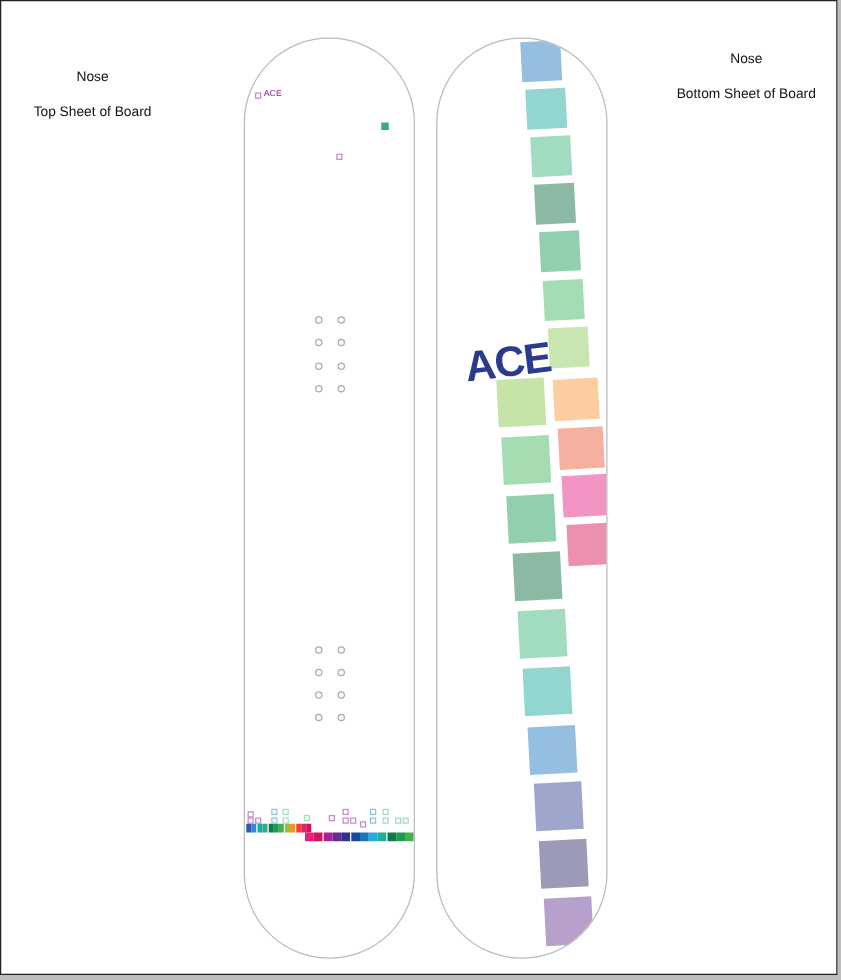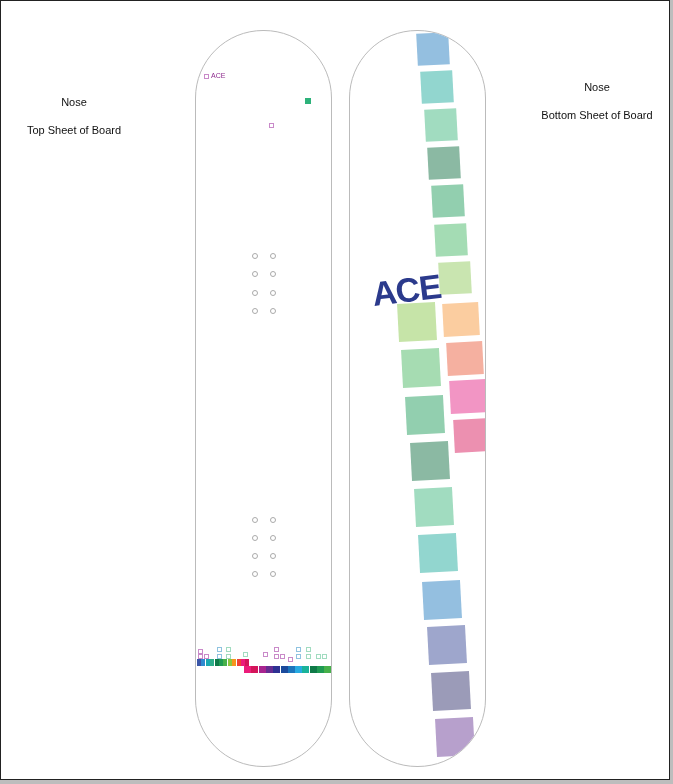--- a/index.html
+++ b/index.html
@@ -1,18 +1,18 @@
 <!DOCTYPE html>
 <html><head>
 <meta charset="utf-8">
 <style>
   html, body { margin: 0; padding: 0; }
   body { width: 673px; height: 784px; background: #bdbdbd; position: relative; overflow: hidden; font-family: "Liberation Sans", sans-serif; }
   .page { position: absolute; left: 0; top: 0; width: 670px; height: 780px; background: #fff; border: 1px solid #222; box-sizing: border-box; }
-  .label { position: absolute; font-size: 11px; color: #111; white-space: nowrap; transform: translateX(-50%); margin-top: 40px; }
+  .label { position: absolute; font-size: 11px; color: #111; white-space: nowrap; transform: translateX(-50%); }
   .board { position: absolute; border: 1px solid #bbb; border-radius: 68px / 68px; background: #fff; box-sizing: border-box; overflow: hidden; }
   .hole { position: absolute; width: 4px; height: 4px; border: 1px solid #aaa; border-radius: 50%; }
   .sq { position: absolute; }
   .ol { position: absolute; width: 5px; height: 5px; border: 1px solid; box-sizing: border-box; }
   .strip-cell { position: absolute; height: 7px; }
   .ace-big { position: absolute; font-weight: bold; font-size: 34px; color: #2b3a8c; transform: rotate(-7deg); letter-spacing: -1px; }
   .ace-small { position: absolute; font-size: 7px; color: #8e2b8e; }
 </style>
 </head>
 <body>

